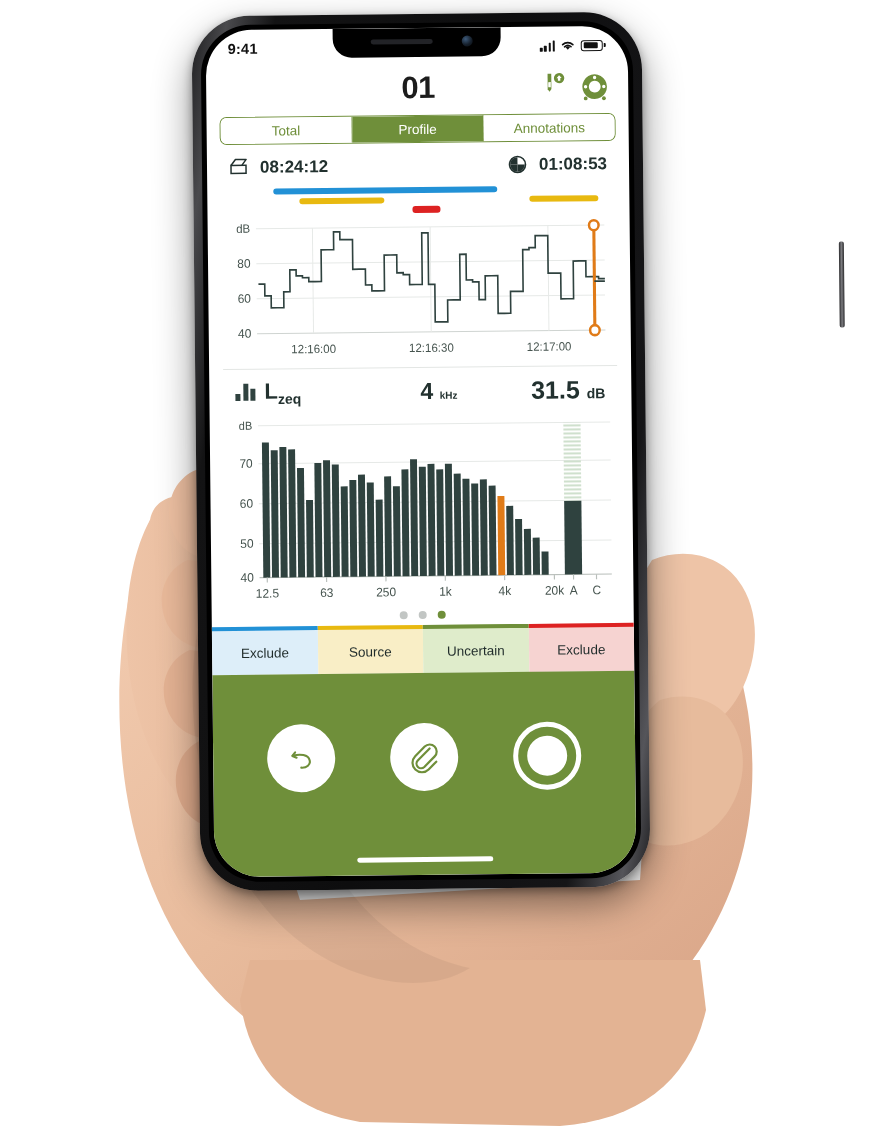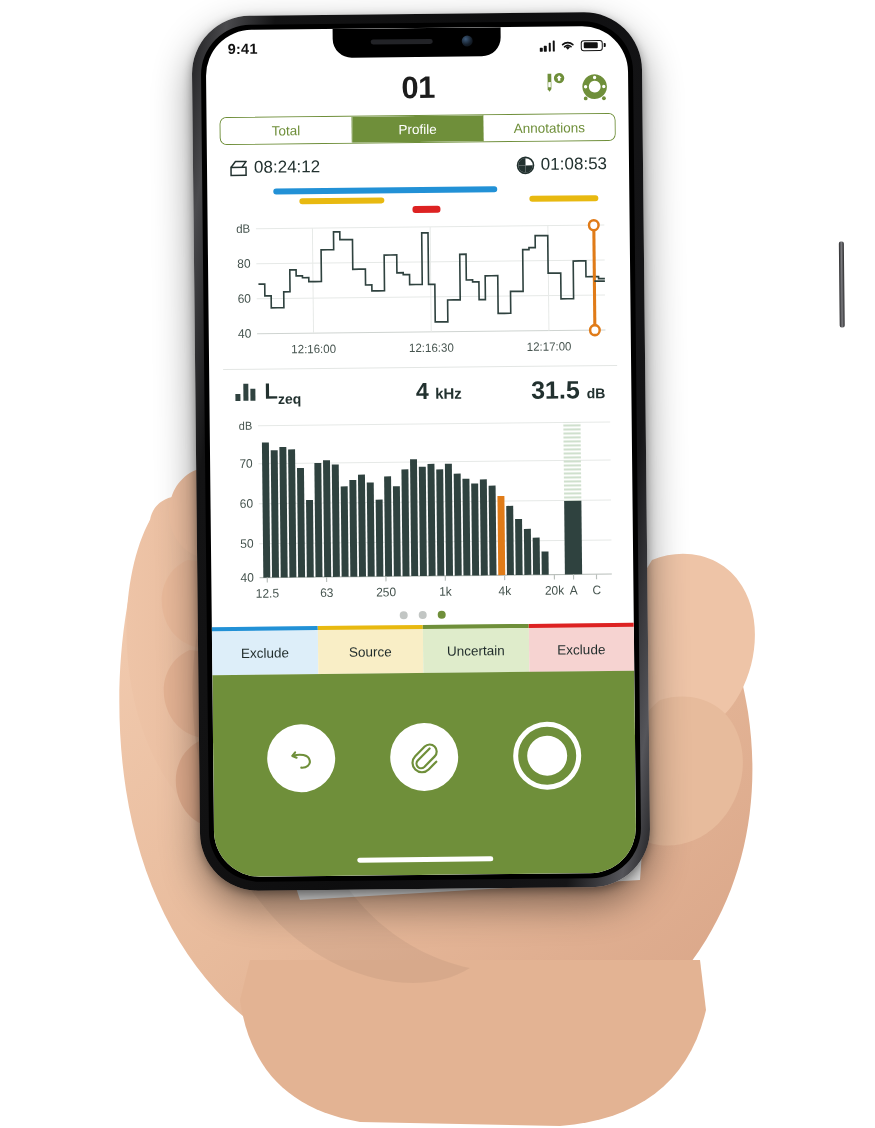--- a/index.html
+++ b/index.html
@@ -74,39 +74,39 @@
 
   
   .seg { flex: none; margin: 3px 13px 0; display: flex; border: 1.6px solid #6f8f3a; border-radius: 7px; overflow: hidden; height: 28px; }
   .seg > div { flex: 1; display: flex; align-items: center; justify-content: center;
                font-size: 13.5px; color: #6f8f3a; border-right: 1.6px solid #6f8f3a; background: #fff; }
   .seg > div:last-child { border-right: none; }
   .seg > div.active { background: #6f8f3a; color: #fff; }
 
   
   .timesrow { flex: none; display: flex; align-items: center; margin: 10px 22px 0; height: 26px; }
-  .timeitem { display: flex; align-items: center; gap: 6px; font-size: 17px; color: #22312f; font-weight: 400; }
+  .timeitem { display: flex; gap: 12px; font-size: 17px; color: #22312f; font-weight: 700; }
   .timesrow .right { margin-left: auto; }
 
   
   .annostrip { flex: none; position: relative; height: 34px; margin: 2px 13px 0; }
   .annobar { position: absolute; height: 6px; border-radius: 3px; }
 
   
   .chartbox { flex: none; margin: 0 10px; position: relative; }
   .chart1 { height: 146px; }
   .divider { flex: none; height: 1px; background: #e3e6e4; margin: 6px 14px 0; }
 
   
   .lzrow { flex: none; display: flex; align-items: center; height: 46px; padding: 0 26px; }
   .lzleft { display: flex; align-items: center; gap: 9px; width: 40%; }
   .lzlabel { font-size: 22px; font-weight: 700; color: #22312f; }
   .lzlabel sub { font-size: 14px; font-weight: 700; text-align: center; }
   .lzmid { width: 30%; text-align: center; font-size: 23px; font-weight: 700; color: #22312f; }
-  .lzmid span { font-size: 15px; }
+  .lzmid span { font-size: 10px; }
   .lzright { width: 30%; text-align: right; font-size: 25px; font-weight: 700; color: #22312f; }
   .lzright span { font-size: 14px; }
   .minibars { display: flex; align-items: flex-end; gap: 2.5px; height: 17px; }
   .minibars i { width: 5px; background: #2f423f; display: block; }
   .minibars i:nth-child(1){height:7px} .minibars i:nth-child(2){height:17px} .minibars i:nth-child(3){height:12px}
 
   .chart2 { height: 190px; }
 
   
   .dots { flex: none; display: flex; justify-content: center; gap: 11px; padding: 7px 0 6px; }

